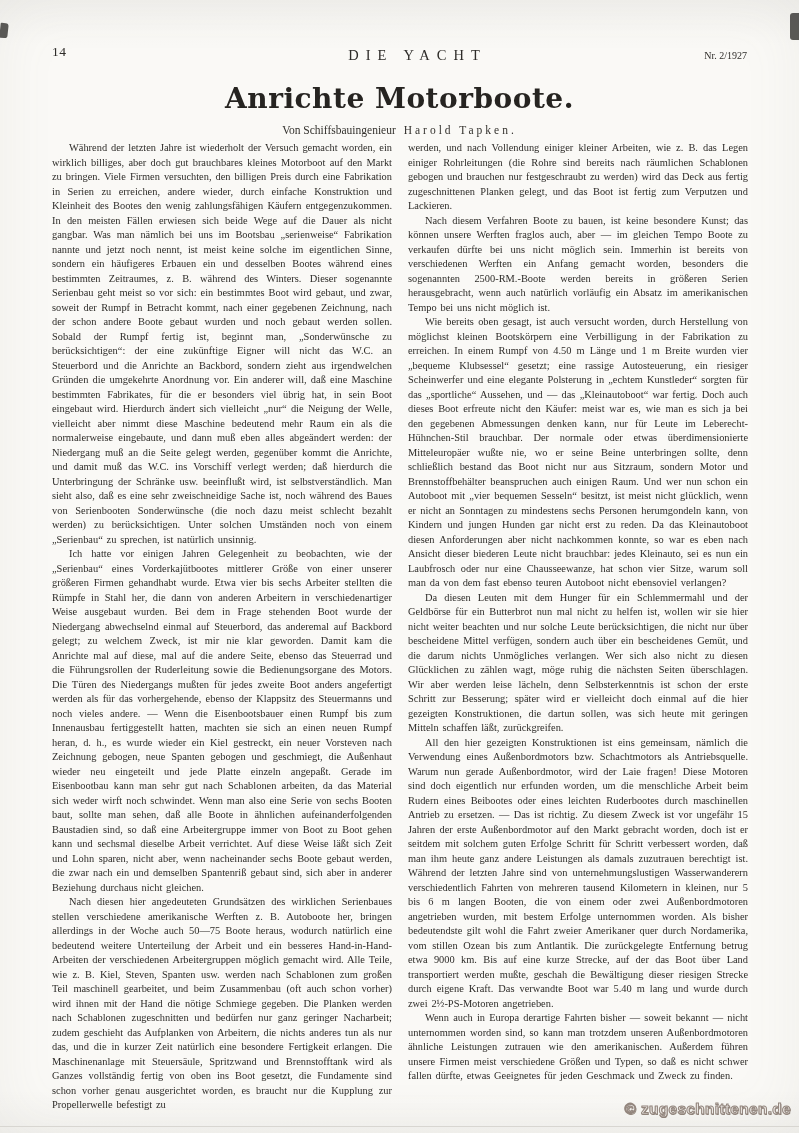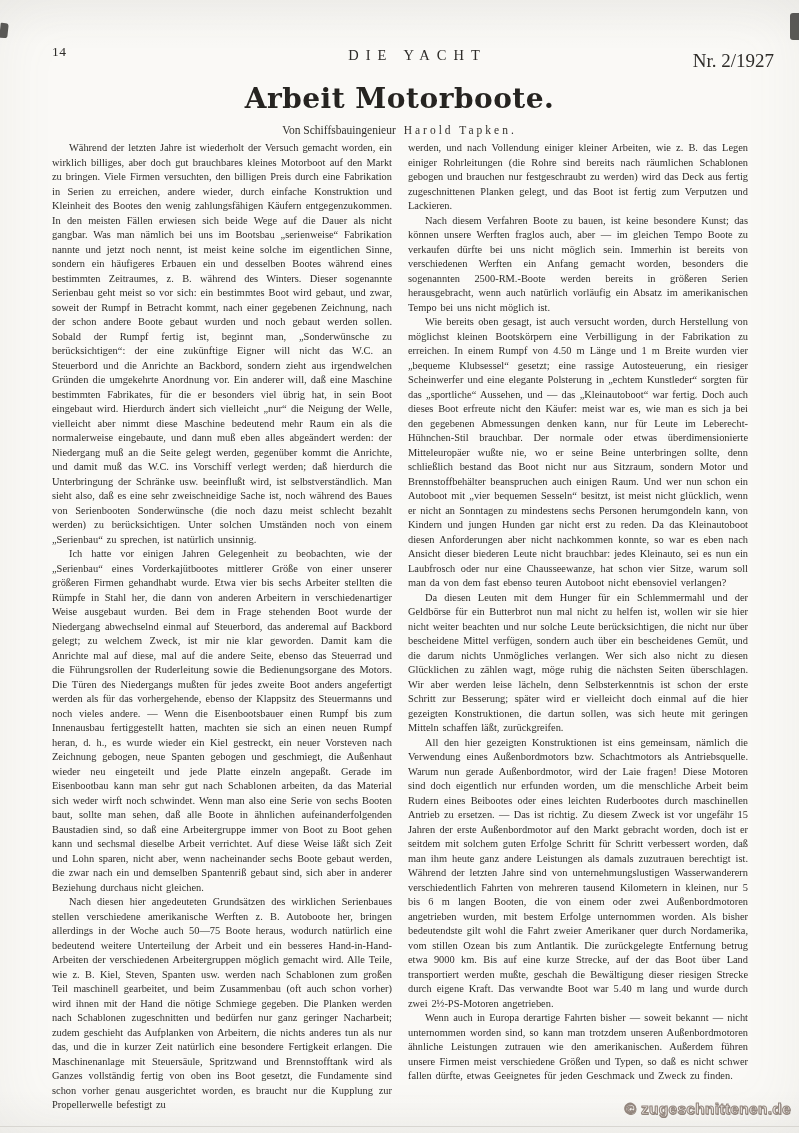--- a/index.html
+++ b/index.html
@@ -16,21 +16,21 @@
   }
   
   .artifact { position: absolute; background: #434240; opacity: 0.88; }
   .artifact.tl { left: 0px; top: 23px; width: 8px; height: 15px; border-radius: 1px 3px 3px 1px; transform: rotate(6deg); }
   .artifact.tr { right: 0px; top: 13px; width: 9px; height: 27px; border-radius: 3px 0 0 3px; }
   .bottom-line { position: absolute; left: 0; top: 1126px; width: 799px; height: 1px; background: #d8d6d1; }
 
   
   .pageno { position: absolute; left: 38px; top: 44px; font-size: 13.5px; letter-spacing: 0.5px; margin-left: 14px; }
   .journal { position: absolute; left: 0; right: 0; top: 47px; text-align: center; font-size: 14.5px; letter-spacing: 7px; padding-left: 36px; }
-  .issue { position: absolute; right: 25px; top: 50px; font-size: 19px; }
+  .issue { position: absolute; right: 52px; top: 50px; font-size: 10px; }
 
   
   .title {
     position: absolute; left: 0; right: 0; top: 82px; margin: 0;
     text-align: center; font-family: "DejaVu Serif", "Liberation Serif", serif;
     font-size: 28px; font-weight: bold; letter-spacing: 0.5px; color: #262421;
   }
   .byline { position: absolute; left: 0; right: 0; top: 124px; text-align: center; font-size: 11.5px; color: #33312d; }
   .byline .author { letter-spacing: 3px; margin-left: 5px; }
 
@@ -61,21 +61,21 @@
 <body>
 
 <div class="page">
   <div class="artifact tl"></div>
   <div class="artifact tr"></div>
 
   <span class="pageno">14</span>
   <span class="journal">DIE YACHT</span>
   <span class="issue">Nr. 2/1927</span>
 
-  <h1 class="title">Arbeit Motorboote.</h1>
+  <h1 class="title">Anrichte Motorboote.</h1>
 
   <div class="byline">
     <span>Von Schiffsbauingenieur</span>
     <span class="author">Harold Tapken.</span>
   </div>
 
   <div class="columns">
     <div class="col">
         <p class="col-para indent">Während der letzten Jahre ist wiederholt der Versuch gemacht worden, ein wirklich billiges, aber doch gut brauchbares kleines Motorboot auf den Markt zu bringen. Viele Firmen versuchten, den billigen Preis durch eine Fabrikation in Serien zu erreichen, andere wieder, durch einfache Konstruktion und Kleinheit des Bootes den wenig zahlungsfähigen Käufern entgegenzukommen. In den meisten Fällen erwiesen sich beide Wege auf die Dauer als nicht gangbar. Was man nämlich bei uns im Bootsbau „serienweise“ Fabrikation nannte und jetzt noch nennt, ist meist keine solche im eigentlichen Sinne, sondern ein häufigeres Erbauen ein und desselben Bootes während eines bestimmten Zeitraumes, z. B. während des Winters. Dieser sogenannte Serienbau geht meist so vor sich: ein bestimmtes Boot wird gebaut, und zwar, soweit der Rumpf in Betracht kommt, nach einer gegebenen Zeichnung, nach der schon andere Boote gebaut wurden und noch gebaut werden sollen. Sobald der Rumpf fertig ist, beginnt man, „Sonderwünsche zu berücksichtigen“: der eine zukünftige Eigner will nicht das W.C. an Steuerbord und die Anrichte an Backbord, sondern zieht aus irgendwelchen Gründen die umgekehrte Anordnung vor. Ein anderer will, daß eine Maschine bestimmten Fabrikates, für die er besonders viel übrig hat, in sein Boot eingebaut wird. Hierdurch ändert sich vielleicht „nur“ die Neigung der Welle, vielleicht aber nimmt diese Maschine bedeutend mehr Raum ein als die normalerweise eingebaute, und dann muß eben alles abgeändert werden: der Niedergang muß an die Seite gelegt werden, gegenüber kommt die Anrichte, und damit muß das W.C. ins Vorschiff verlegt werden; daß hierdurch die Unterbringung der Schränke usw. beeinflußt wird, ist selbstverständlich. Man sieht also, daß es eine sehr zweischneidige Sache ist, noch während des Baues von Serienbooten Sonderwünsche (die noch dazu meist schlecht bezahlt werden) zu berücksichtigen. Unter solchen Umständen noch von einem „Serienbau“ zu sprechen, ist natürlich unsinnig.</p>
         <p class="col-para indent">Ich hatte vor einigen Jahren Gelegenheit zu beobachten, wie der „Serienbau“ eines Vorderkajütbootes mittlerer Größe von einer unserer größeren Firmen gehandhabt wurde. Etwa vier bis sechs Arbeiter stellten die Rümpfe in Stahl her, die dann von anderen Arbeitern in verschiedenartiger Weise ausgebaut wurden. Bei dem in Frage stehenden Boot wurde der Niedergang abwechselnd einmal auf Steuerbord, das anderemal auf Backbord gelegt; zu welchem Zweck, ist mir nie klar geworden. Damit kam die Anrichte mal auf diese, mal auf die andere Seite, ebenso das Steuerrad und die Führungsrollen der Ruderleitung sowie die Bedienungsorgane des Motors. Die Türen des Niedergangs mußten für jedes zweite Boot anders angefertigt werden als für das vorhergehende, ebenso der Klappsitz des Steuermanns und noch vieles andere. — Wenn die Eisenbootsbauer einen Rumpf bis zum Innenausbau fertiggestellt hatten, machten sie sich an einen neuen Rumpf heran, d. h., es wurde wieder ein Kiel gestreckt, ein neuer Vorsteven nach Zeichnung gebogen, neue Spanten gebogen und geschmiegt, die Außenhaut wieder neu eingeteilt und jede Platte einzeln angepaßt. Gerade im Eisenbootbau kann man sehr gut nach Schablonen arbeiten, da das Material sich weder wirft noch schwindet. Wenn man also eine Serie von sechs Booten baut, sollte man sehen, daß alle Boote in ähnlichen aufeinanderfolgenden Baustadien sind, so daß eine Arbeitergruppe immer von Boot zu Boot gehen kann und sechsmal dieselbe Arbeit verrichtet. Auf diese Weise läßt sich Zeit und Lohn sparen, nicht aber, wenn nacheinander sechs Boote gebaut werden, die zwar nach ein und demselben Spantenriß gebaut sind, sich aber in anderer Beziehung durchaus nicht gleichen.</p>

